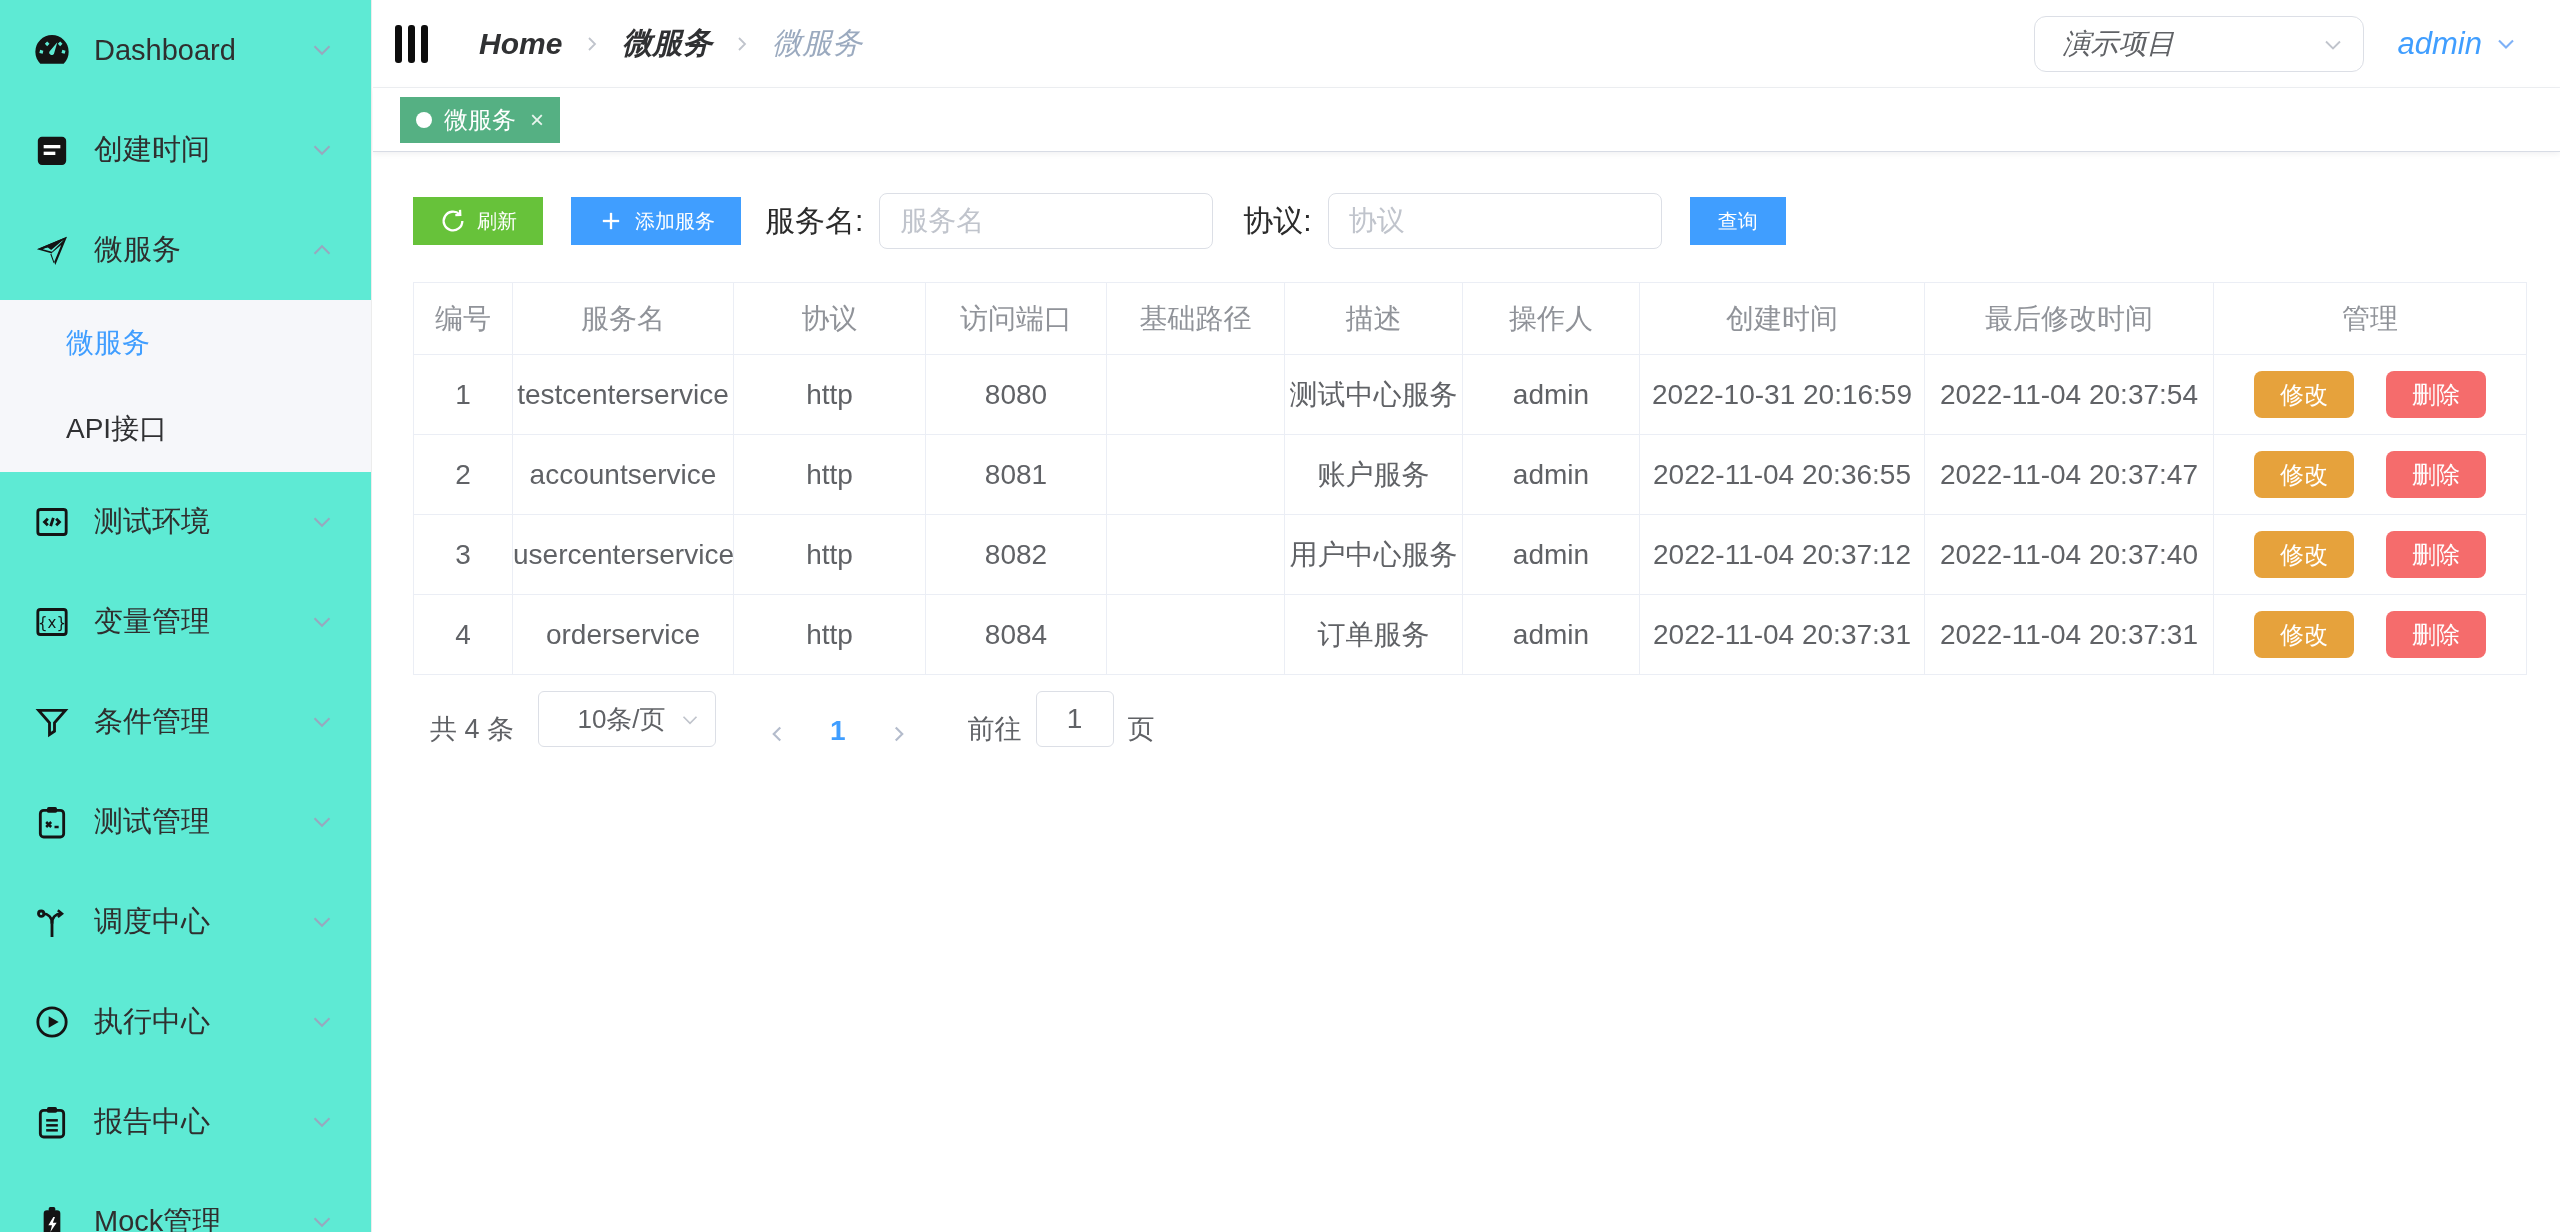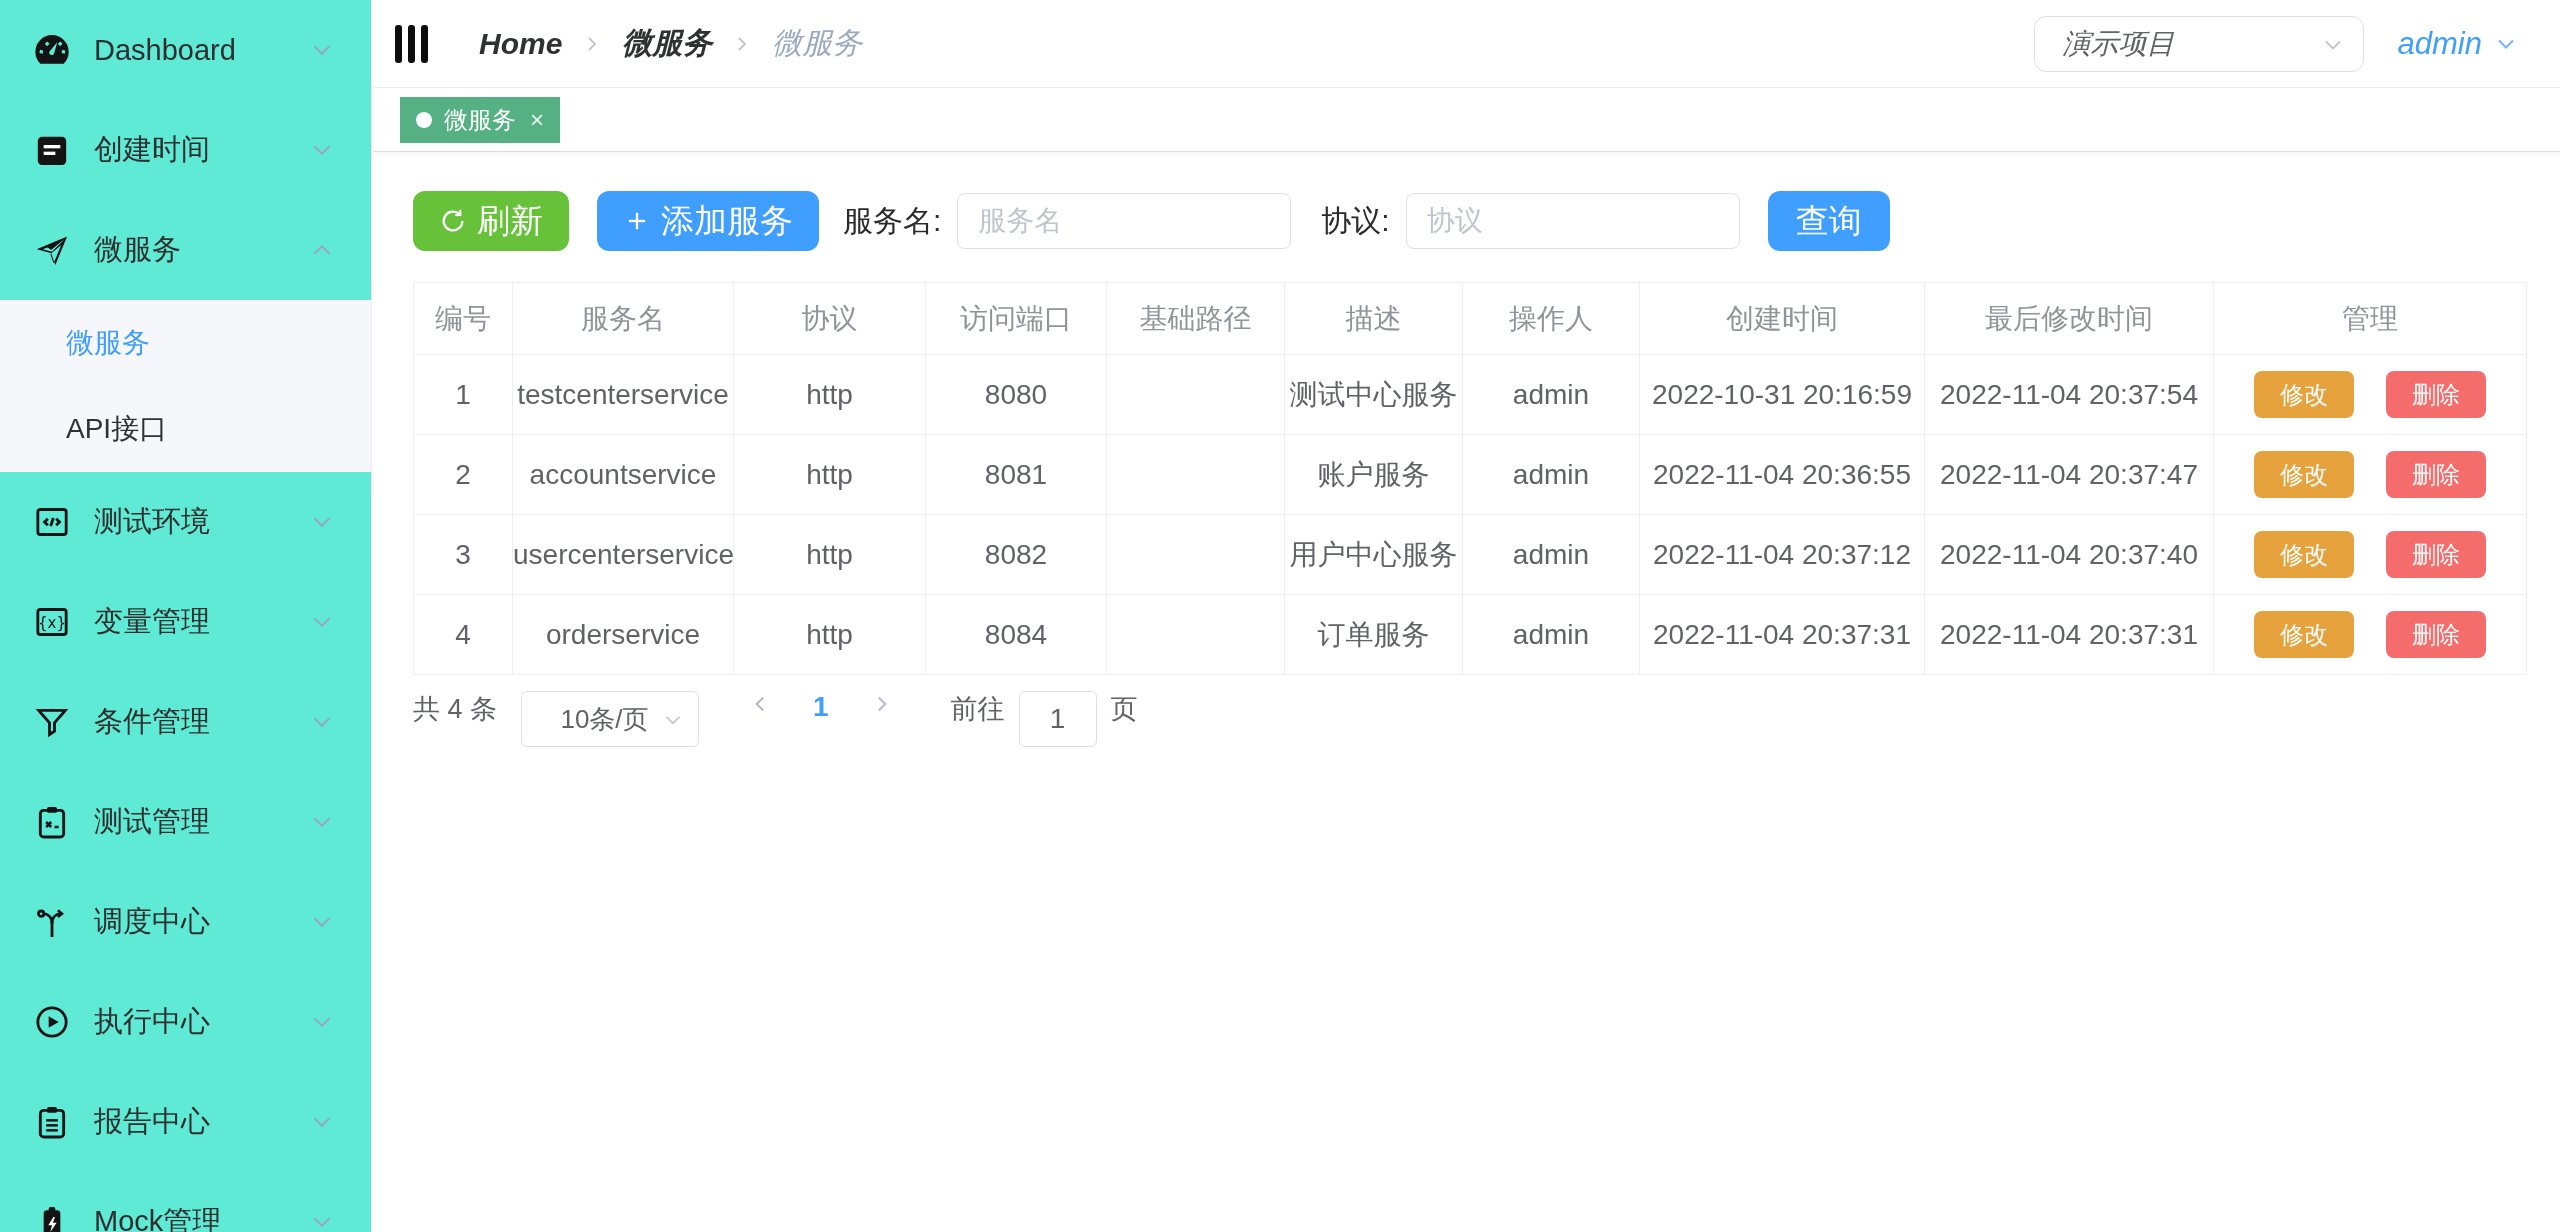--- a/index.html
+++ b/index.html
@@ -41,21 +41,21 @@
   .tags-bar { height:64px; display:flex; align-items:center; padding-left:27px;
     border-bottom:1px solid #d8dce5; box-shadow:0 2px 6px rgba(0,21,41,.06); background:#fff; }
   .tag { height:46px; background:#55b083; color:#fff; display:inline-flex; align-items:center;
     padding:0 16px; font-size:24px; cursor:pointer; }
   .tag-dot { width:16px; height:16px; border-radius:50%; background:#fff; margin-right:12px; }
   .tag-close { margin-left:14px; font-size:24px; color:#e9f5ee; line-height:1; cursor:pointer; }
 
   
   .content { padding:40px; }
   .toolbar { display:flex; align-items:center; height:58px; }
-  .btn { border:none; border-radius:12px; color:#fff; font-size:33px; height:60px;
+  .btn { border:none; border-radius:0; color:#fff; font-size:20px; height:48px;
     display:inline-flex; align-items:center; padding:0 26px; cursor:pointer;
     font-family:inherit; }
   .btn svg { margin-right:10px; }
   .btn-refresh { background:#67C23A; }
   .btn-add { background:#409EFF; margin-left:28px; }
   .btn-query { background:#409EFF; margin-left:28px; padding:0 28px; }
   .field-label { font-size:30px; color:#2b2b2b; margin-left:24px; }
   .field-label.second { margin-left:30px; }
   .tb-input { width:334px; height:56px; border:1px solid #dcdfe6; border-radius:8px;
     margin-left:16px; padding:0 20px; font-size:28px; color:#606266; outline:none;
@@ -67,21 +67,21 @@
   table.svc th { height:72px; font-size:28px; font-weight:400; color:#909399;
     border:1px solid #ebeef5; background:#fff; text-align:center; }
   table.svc td { height:80px; font-size:28px; color:#606266; border:1px solid #ebeef5;
     text-align:center; background:#fff; }
   .btn-mini { border:none; border-radius:8px; color:#fff; font-size:24px; height:47px;
     padding:0 26px; cursor:pointer; font-family:inherit; }
   .btn-edit { background:#E6A23C; }
   .btn-del  { background:#F56C6C; margin-left:24px; }
 
   
-  .pagination { margin-top:16px; display:flex; align-items:flex-start; font-size:27px; color:#606266; }
+  .pagination { margin-top:16px; display:flex; align-items:flex-end; font-size:27px; color:#606266;margin-left:17px; }
   .pg-total { margin-right:24px; }
   .size-select { position:relative; width:178px; height:56px; border:1px solid #dcdfe6;
     border-radius:6px; display:flex; align-items:center; justify-content:center;
     font-size:26px; color:#606266; cursor:pointer; padding-right:30px;padding-left:19px; }
   .size-select .sel-chev { position:absolute; right:12px; top:15px; }
   .pg-arrow { margin-left:48px; display:flex; align-items:center; cursor:pointer; }
   .pg-arrow.next { margin-left:40px; }
   .pg-num { margin-left:40px; color:#409EFF; font-weight:700; font-size:28px; cursor:pointer; }
   .pg-goto { margin-left:56px; }
   .goto-input { width:78px; height:56px; border:1px solid #dcdfe6; border-radius:6px;

